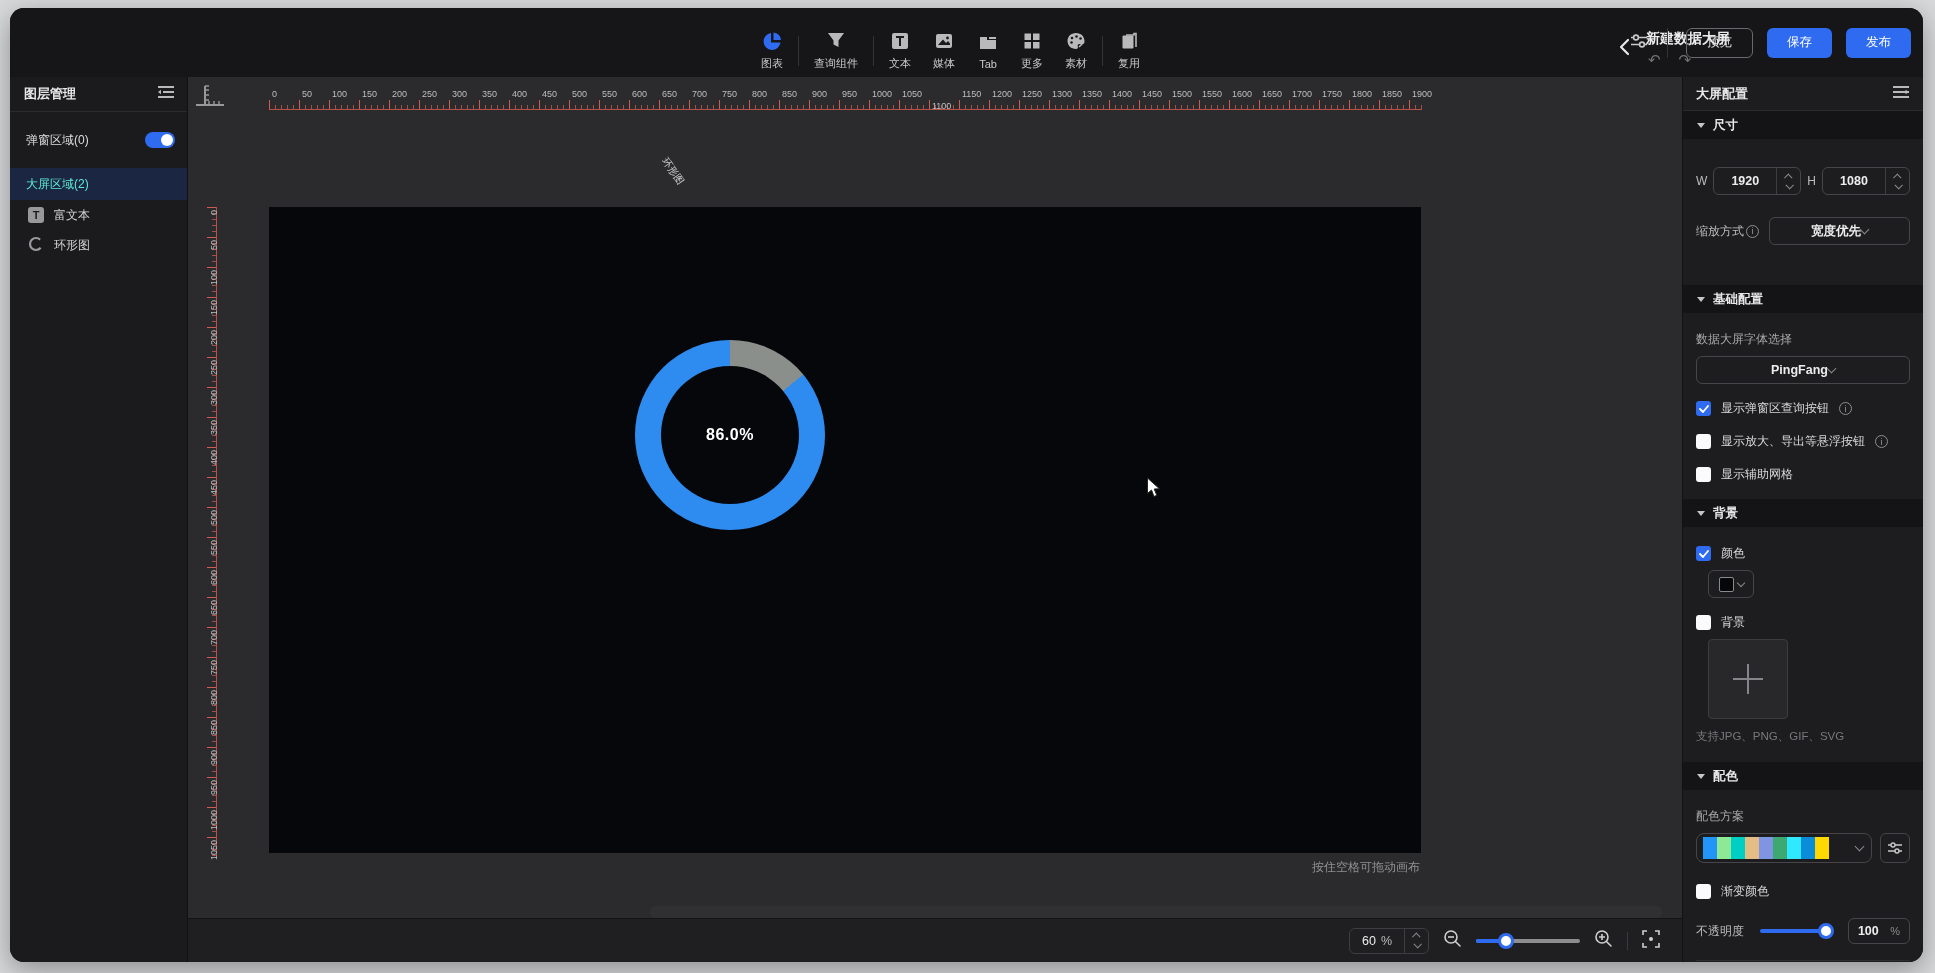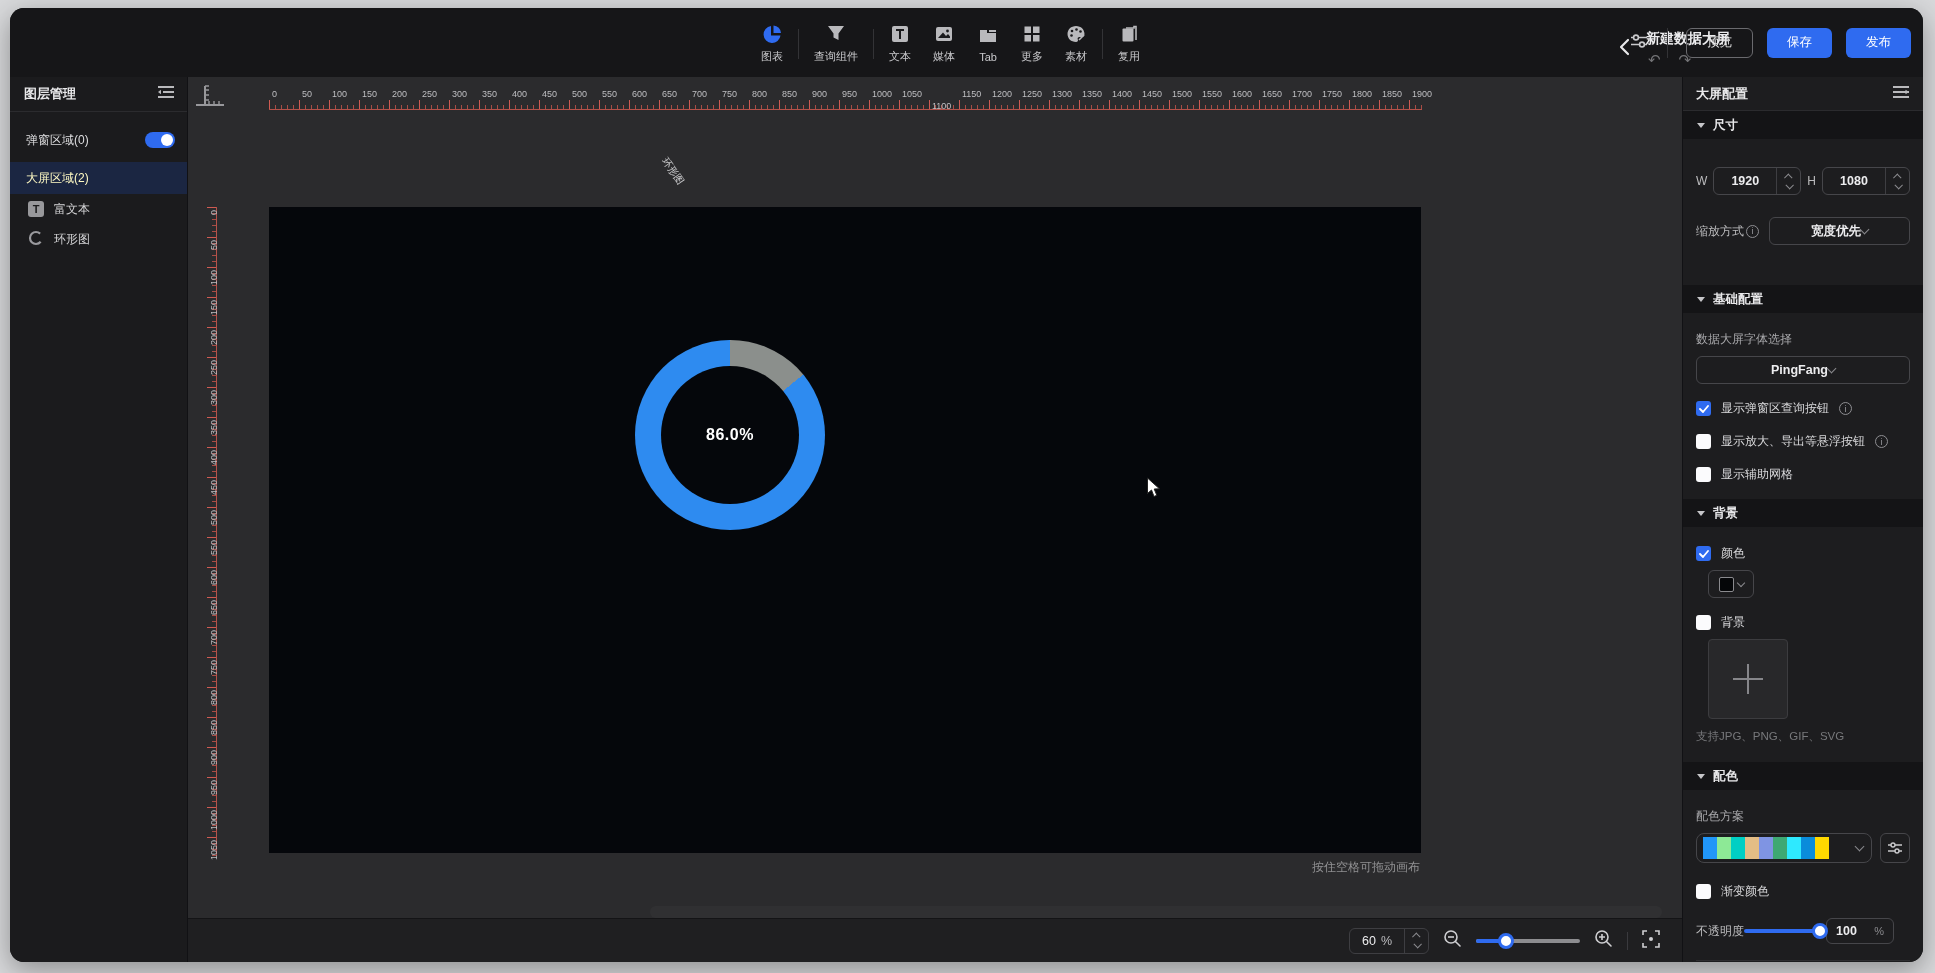--- a/index.html
+++ b/index.html
@@ -17,39 +17,39 @@
     display:flex; flex-direction:column;
   }
   
   .topbar { flex:0 0 69px; background:#161618; display:flex; align-items:center; position:relative;justify-content:flex-end; }
   .tb-left { display:flex; align-items:flex-start; padding-left:16px; width:320px; }
   .back-btn { color:#e8e8ea; margin-top:20px; cursor:pointer; }
   .tb-title-wrap { margin-left:16px; }
   .tb-title { color:#ececee; font-size:14px; font-weight:bold; margin-top:12px; }
   .tb-history { display:flex; gap:18px; margin-top:4px; margin-left:2px; }
   .hist-ic { color:#737376; font-size:15px; line-height:15px; cursor:pointer; }
-  .tb-center { position:absolute; left:740px; top:1px; height:69px; display:flex; align-items:center; }
+  .tb-center { position:absolute; left:740px; top:8px; height:69px; display:flex; align-items:center; }
   .tool { display:flex; flex-direction:column; align-items:center; gap:4px; padding:0 11px; cursor:pointer; }
   .tool svg { display:block; }
   .tool .tl { color:#c9c9cc; font-size:11px; white-space:nowrap; }
   .tb-divider { width:1px; height:30px; background:#333336; margin:0 4px; }
   .tb-right { position:absolute; right:12px; top:0; height:69px; display:flex; align-items:center; gap:14px; }
   .btn { height:30px; padding:0 20px; border-radius:6px; font-size:12.5px; display:flex; align-items:center; cursor:pointer; }
   .btn-ghost { border:1px solid #6a6a6e; color:#e5e5e5; }
   .btn-primary { background:#2f6bf0; color:#fff; }
   
   .main { flex:1; display:flex; min-height:0;border-radius:12px; }
   
   .sidebar { flex:0 0 178px; background:#1b1b1d; border-right:1px solid #111114; display:flex; flex-direction:column; }
   .sb-header { height:34px; display:flex; align-items:center; justify-content:space-between; padding:0 12px 0 14px; }
   .sb-title { color:#e8e8ea; font-size:13px; font-weight:bold; }
   .sb-divider { height:1px; background:#2b2b2e; }
   .sb-row { height:32px; display:flex; align-items:center; padding:0 12px 0 16px; color:#dedee0; font-size:12px; cursor:pointer; margin-top:6px; }
   .sb-row.toggle-row { justify-content:space-between; margin-top:12px; }
-  .sb-row.selected { background:#1b2642; color:#fef9c3; margin-top:6px;align-items:center; }
+  .sb-row.selected { background:#1b2642; color:#5eead4; margin-top:12px;align-items:center; }
   .sb-child { height:30px; display:flex; align-items:center; gap:10px; padding-left:18px; color:#d4d4d6; font-size:12px; cursor:pointer; margin-top:0; }
   .toggle { width:30px; height:16px; border-radius:8px; background:#2f6bf0; position:relative; cursor:pointer; }
   .toggle i { position:absolute; right:2px; top:2px; width:12px; height:12px; border-radius:50%; background:#fff; }
   .t-ic { width:16px; height:16px; border-radius:3px; background:#98989b; color:#1b1b1d; font-weight:bold; font-size:11px; display:flex; align-items:center; justify-content:center; }
   
   .canvas-col { flex:1; background:#2b2b2d; position:relative; min-width:0; }
   .corner-ic { position:absolute; left:7px; top:8px; }
   .hruler { position:absolute; left:81px; top:9px; width:1153px; height:24px; border-bottom:1px solid #b5524a; }
   .hruler .minor { position:absolute; left:0; right:0; bottom:0; height:4px;
      background:repeating-linear-gradient(to right,#a84c44 0 1px,transparent 1px 6px); }
@@ -114,21 +114,21 @@
   .upload .plus { position:relative; width:30px; height:30px; }
   .upload .plus:before, .upload .plus:after { content:""; position:absolute; background:#86868a; }
   .upload .plus:before { left:14px; top:0; width:2px; height:30px; }
   .upload .plus:after { left:0; top:14px; width:30px; height:2px; }
   .upload-hint { color:#77787b; font-size:11.5px; margin-top:10px; }
   .palette-row { display:flex; align-items:center; gap:8px; margin-top:8px; }
   .palette-select { flex:1; height:30px; border:1px solid #46464a; border-radius:8px; display:flex; align-items:center; padding:0 8px 0 6px; gap:0; cursor:pointer; }
   .palette-select .sw { width:14px; height:22px; }
   .palette-select .sel-chev { margin-left:auto; width:7px; height:7px; border-left:1.5px solid #8a8a8e; border-top:1.5px solid #8a8a8e; transform:rotate(-135deg); margin-top:-3px; }
   .icon-btn { width:30px; height:30px; border:1px solid #46464a; border-radius:6px; display:flex; align-items:center; justify-content:center; cursor:pointer; }
-  .opacity-row { display:flex; align-items:center; gap:0; margin-top:18px; }
+  .opacity-row { display:flex; align-items:center; gap:16px; margin-top:18px; }
   .opacity-row .lbl { color:#bcbcbe; font-size:12px; white-space:nowrap; }
   .op-slider { width:82px; height:4px; border-radius:2px; background:#2f6bf0; position:relative; cursor:pointer; }
   .op-slider .knob { position:absolute; right:-2px; top:-6px; width:16px; height:16px; border-radius:50%; background:#fff; border:3px solid #2f6bf0; }
   .op-input { width:68px; height:26px; border:1px solid #46464a; border-radius:6px; display:flex; align-items:center; justify-content:space-between; padding:0 9px; }
   .op-input b { color:#ececee; font-size:12.5px; }
   .op-input span { color:#8a8a8e; font-size:11px; }
   .rp-divider { height:1px; background:#2e2e31; margin-top:16px; }
 </style>
 </head>
 <body>

